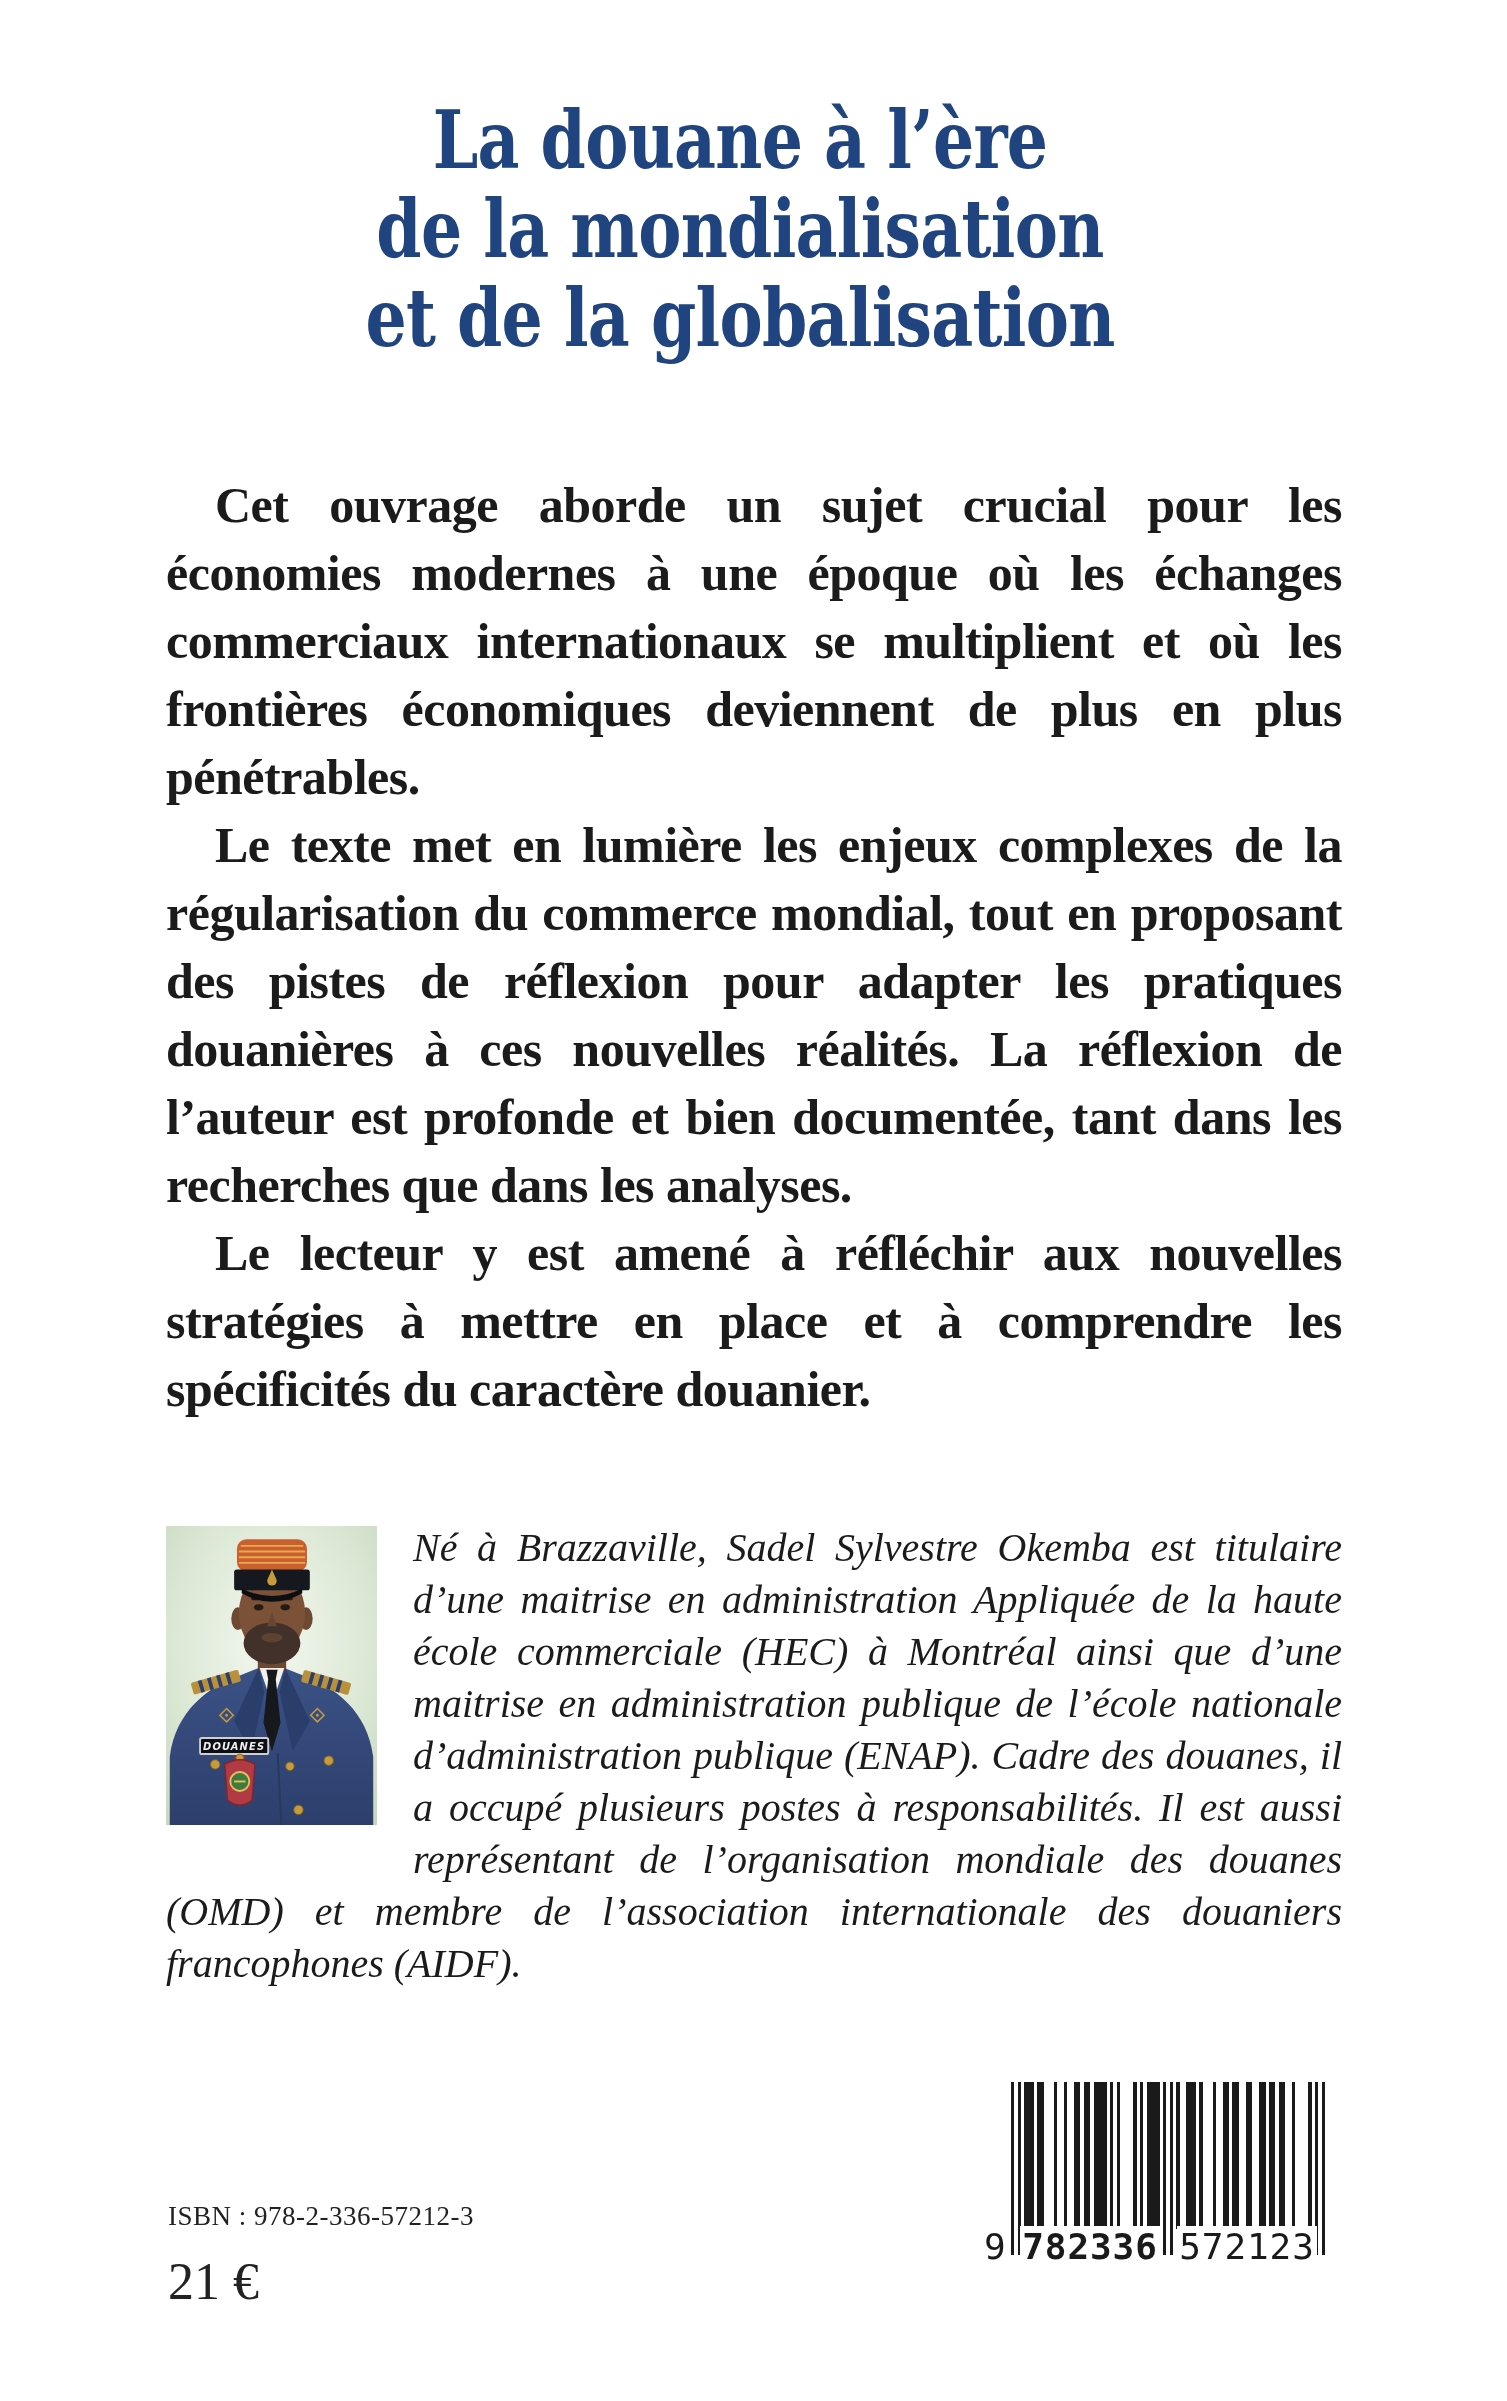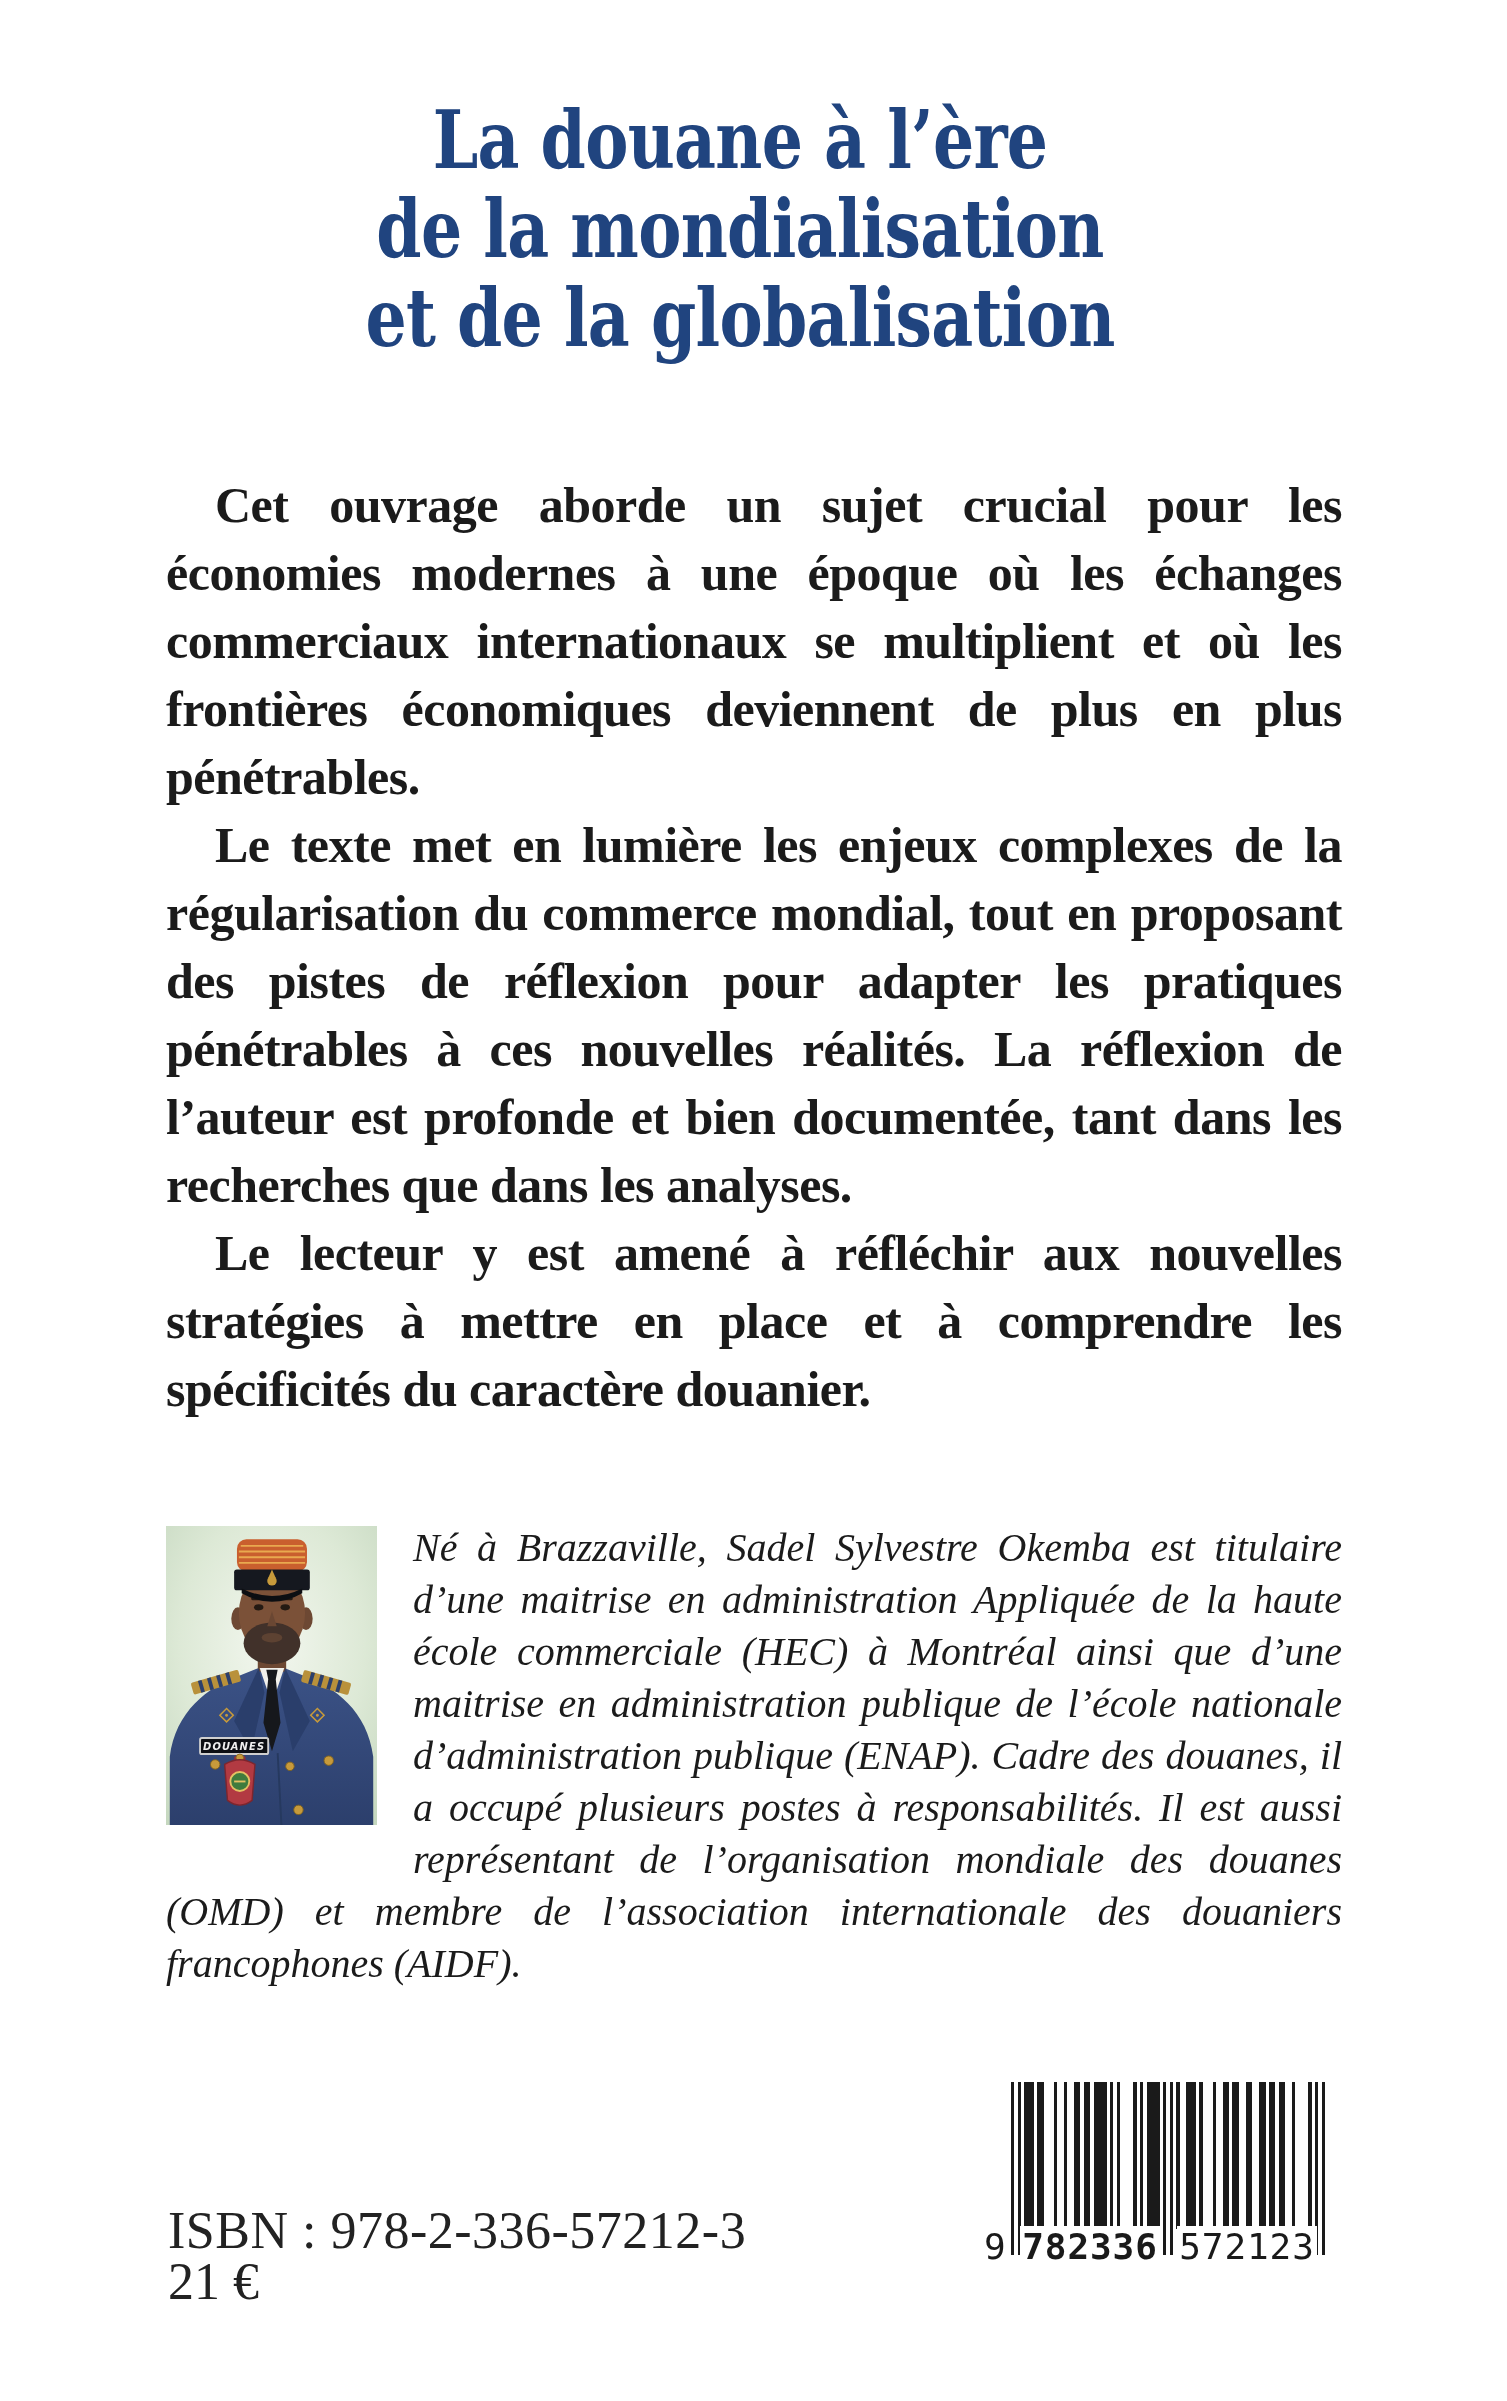--- a/index.html
+++ b/index.html
@@ -49,21 +49,21 @@
     float:left;
     width:211px;height:299px;
     margin:3.8px 36px 13.2px 0;
     display:block;
   }
   .bio-name{font-weight:400;}
 
   
   #isbn-line{
     position:absolute;left:168px;top:2201px;
-    font-size:52px;color:#222222;letter-spacing:0.5px;
+    font-size:27px;color:#222222;letter-spacing:0.5px;
     white-space:nowrap;
   }
   #price-line{
     position:absolute;left:168px;top:2252px;
     font-size:52px;color:#222222;
     white-space:nowrap;
   }
 
   
   #barcode{
@@ -89,21 +89,21 @@
 <div id="page">
 
   <div id="title-block">
     <div class="title-line">La douane à l’ère</div>
     <div class="title-line">de la mondialisation</div>
     <div class="title-line">et de la globalisation</div>
   </div>
 
   <div id="synopsis">
     <p>Cet ouvrage aborde un sujet crucial pour les économies modernes à une époque où les échanges commerciaux internationaux se multiplient et où les frontières économiques deviennent de plus en plus pénétrables.</p>
-    <p>Le texte met en lumière les enjeux complexes de la régularisation du commerce mondial, tout en proposant des pistes de réflexion pour adapter les pratiques pénétrables à ces nouvelles réalités. La réflexion de l’auteur est profonde et bien documentée, tant dans les recherches que dans les analyses.</p>
+    <p>Le texte met en lumière les enjeux complexes de la régularisation du commerce mondial, tout en proposant des pistes de réflexion pour adapter les pratiques douanières à ces nouvelles réalités. La réflexion de l’auteur est profonde et bien documentée, tant dans les recherches que dans les analyses.</p>
     <p>Le lecteur y est amené à réfléchir aux nouvelles stratégies à mettre en place et à comprendre les spécificités du caractère douanier.</p>
   </div>
 
   <div id="author-section">
 
     <svg id="author-photo" viewBox="0 0 223 316" xmlns="http://www.w3.org/2000/svg" role="img" style="font-size:42px">
       <defs>
         <radialGradient id="pbg" cx="0.5" cy="0.4" r="0.8">
           <stop offset="0" stop-color="#f3f7ef"></stop>
           <stop offset="0.55" stop-color="#dde9d6"></stop>

